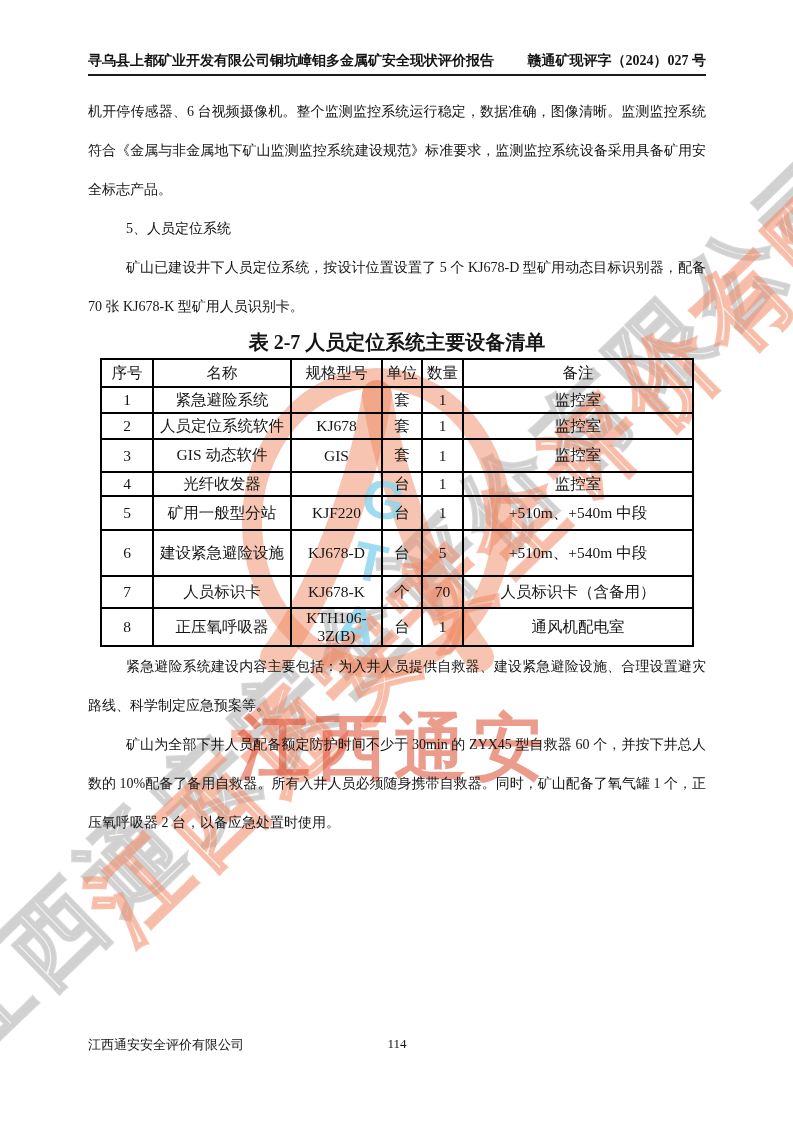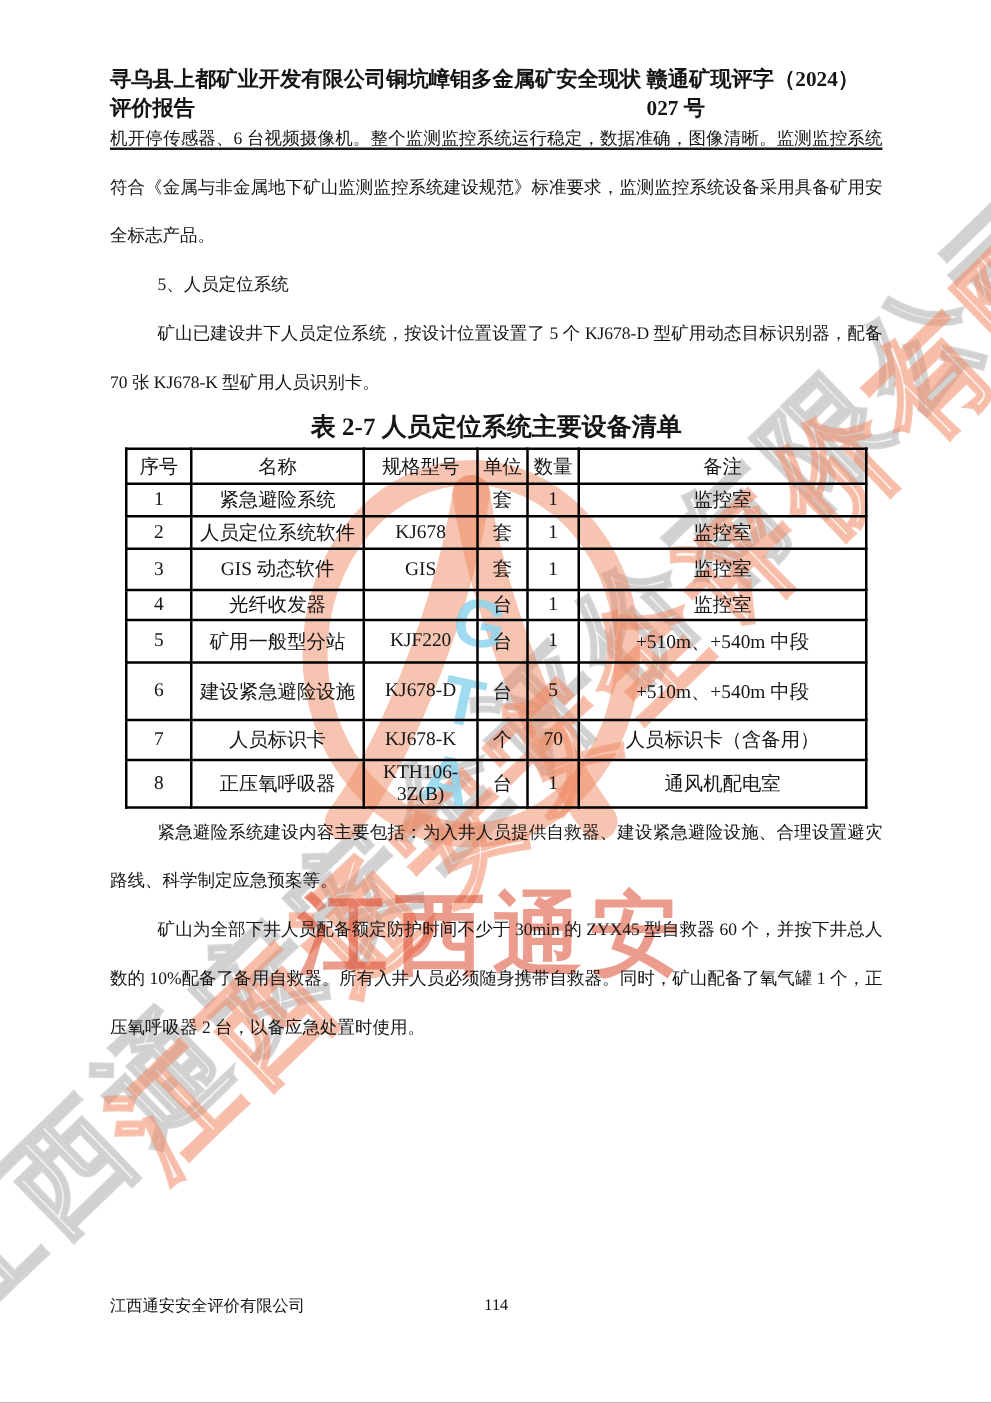--- a/index.html
+++ b/index.html
@@ -55,23 +55,23 @@
     letter-spacing: 6px;
     white-space: nowrap;
     color: rgba(220,74,46,0.55);
   }
 
   
   .header {
     position:absolute; z-index:2;
     top: 52px; left: 88px; width: 618px;
     display:flex; justify-content:space-between; align-items:flex-start;
-    font-size: 17px; font-weight: bold;
+    font-size: 14px; font-weight: bold;
     border-bottom: 2px solid #1a1a1a;
-    padding-bottom: 20px;
+    padding-bottom: 4px;
   }
 
   
   .bodytext { position:absolute; z-index:2; top: 92px; left: 88px; width: 618px; }
   .bodytext p {
     margin: 0;
     font-size: 14px;
     line-height: 39px;
     text-align: justify;
     text-align-last: left;

